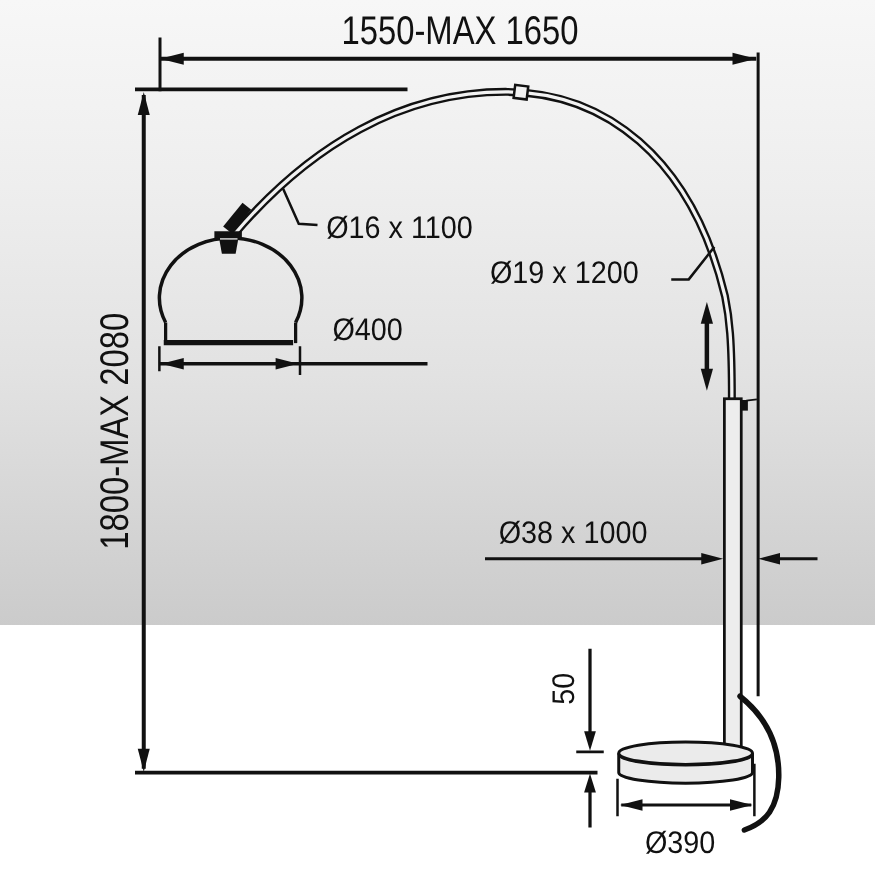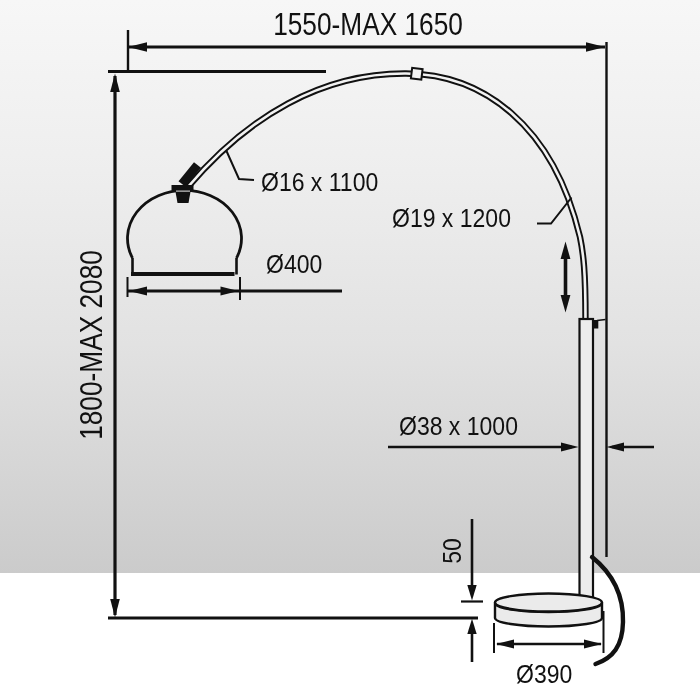--- a/index.html
+++ b/index.html
@@ -1,18 +1,18 @@
 <!DOCTYPE html>
 <html><head>
 <meta charset="utf-8">
 <style>
   html,body{margin:0;padding:0;}
   body{width:700px;height:700px;overflow:hidden;}
   .stage{
-    position:relative;width:700px;height:573px;
+    position:relative;width:700px;height:500px;
     background:linear-gradient(180deg,#f7f7f7 0%,#eeeeee 30%,#e2e2e2 60%,#cbcbcb 100%);
     text-align:center;
   }
   svg{position:absolute;left:0;top:0;}
   .lbl{
     position:absolute;
     font-family:"Liberation Sans",sans-serif;
     color:#111;
     line-height:1;
     white-space:nowrap;

